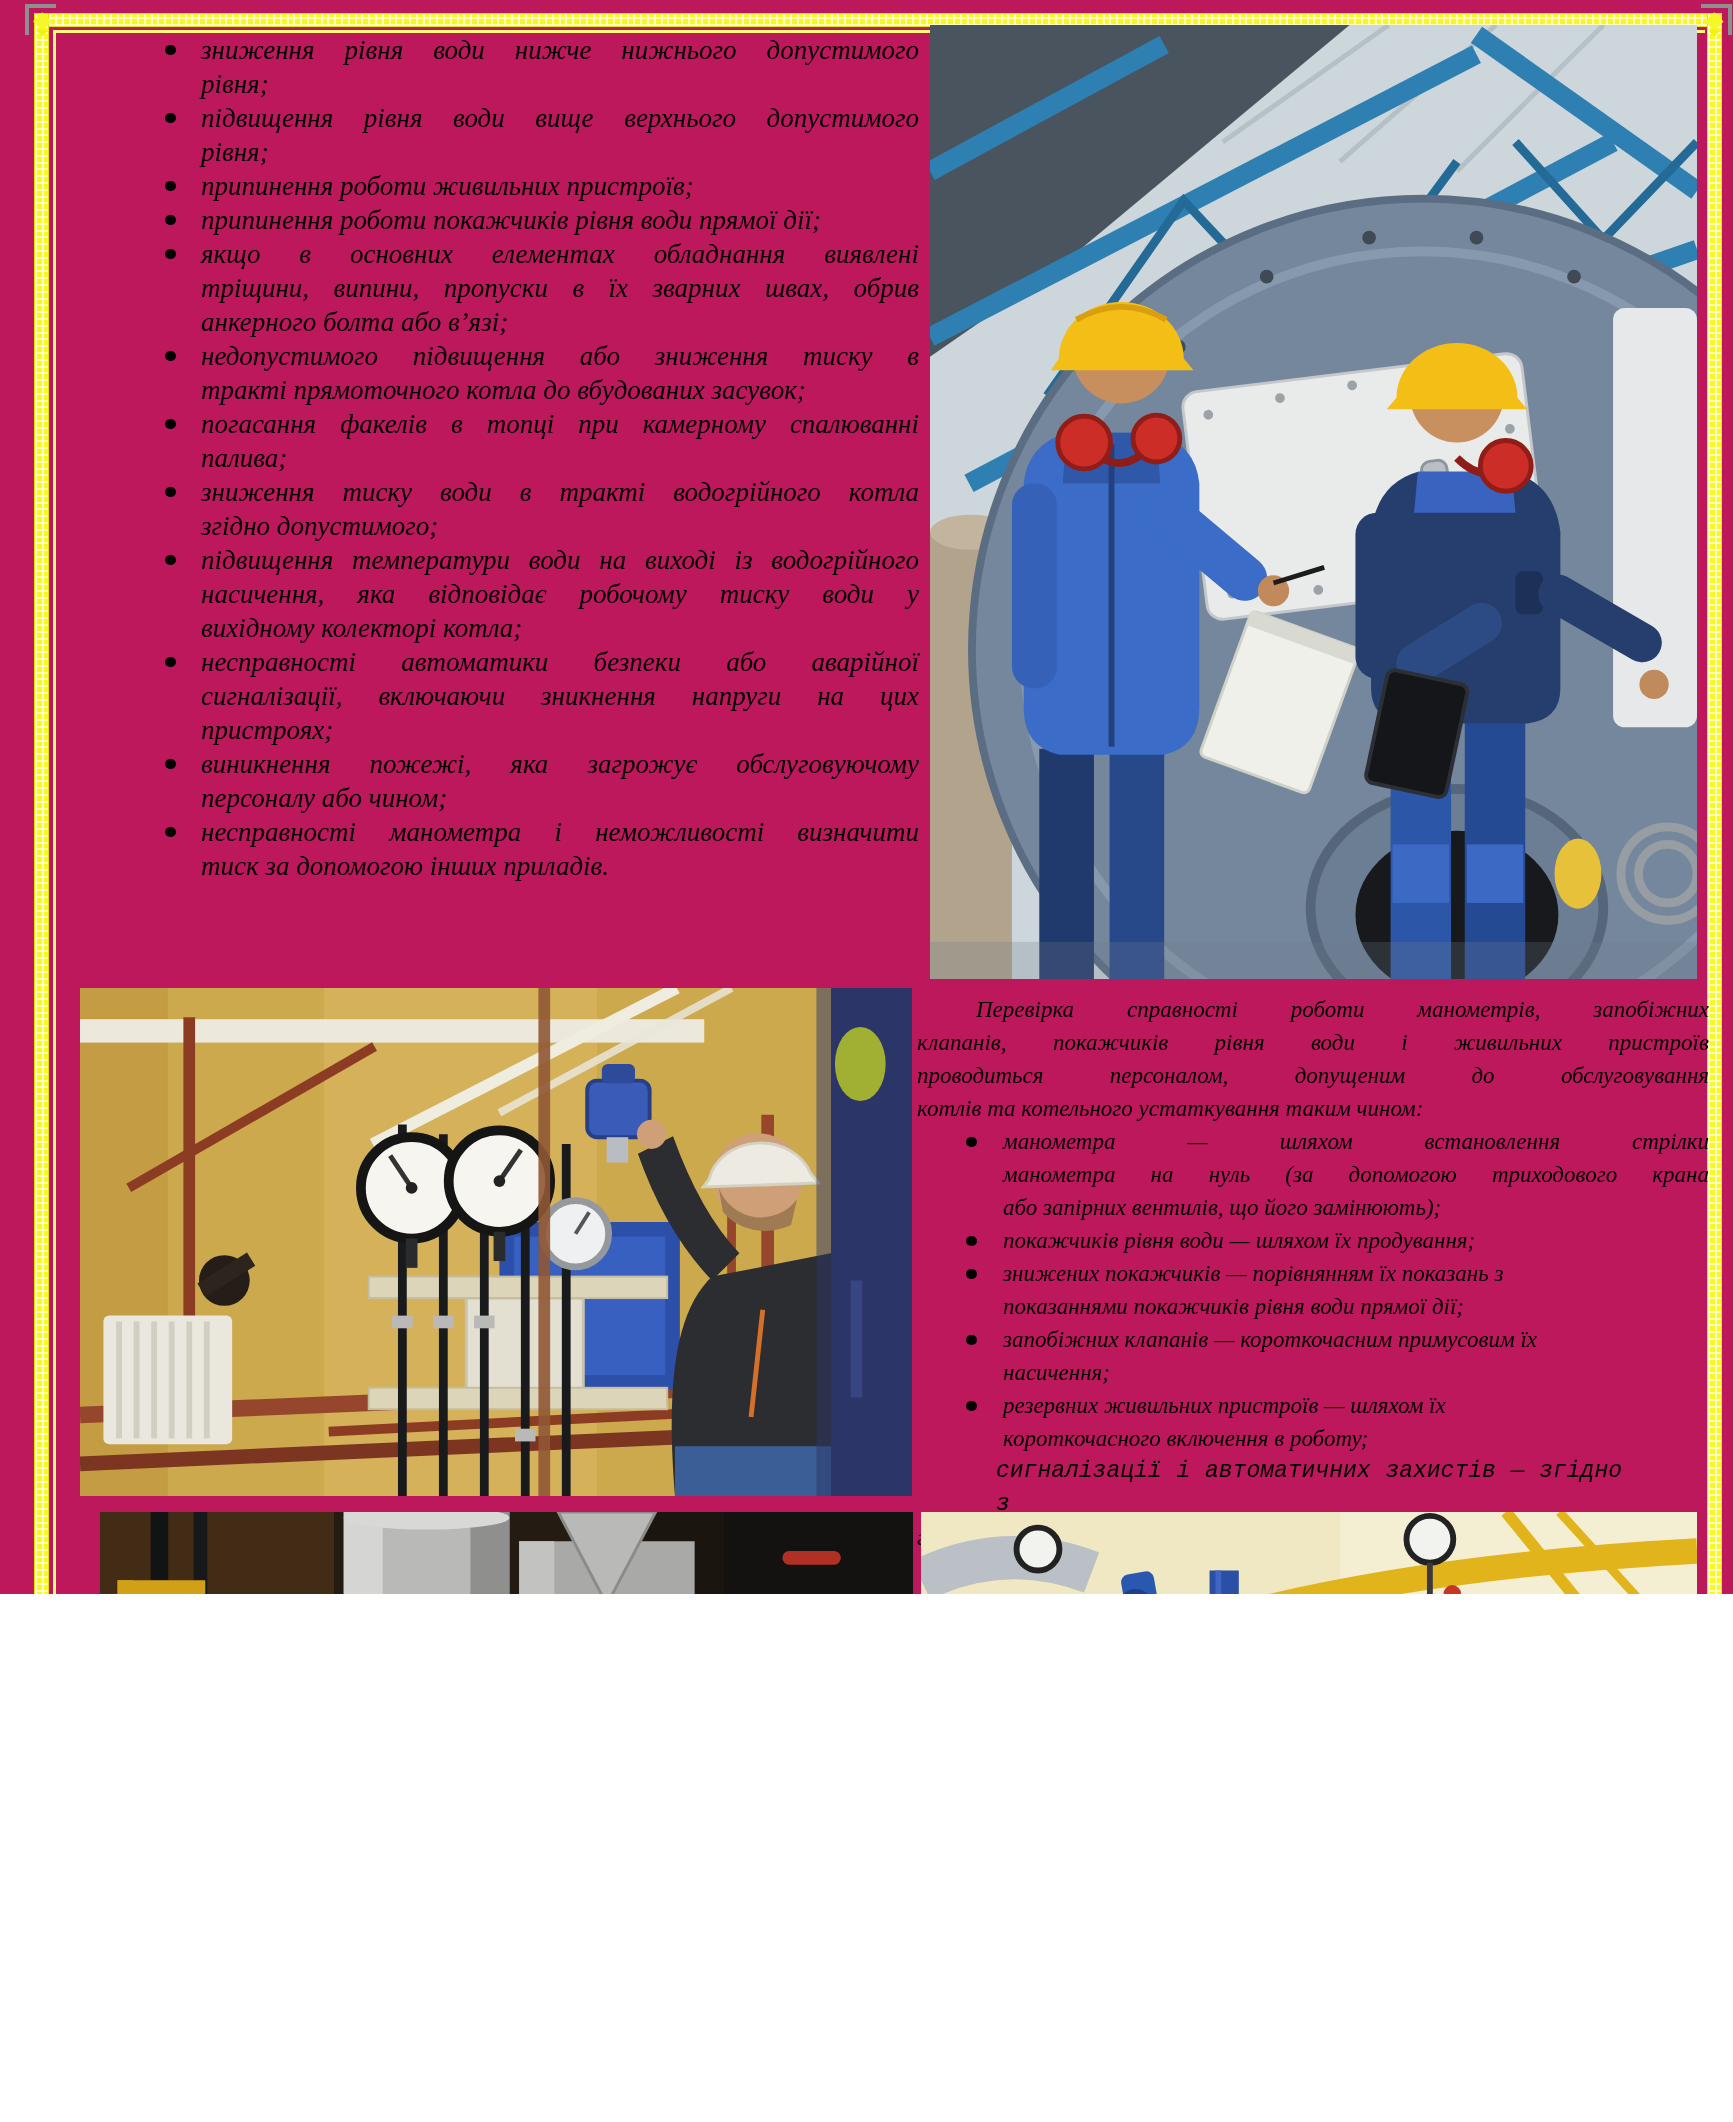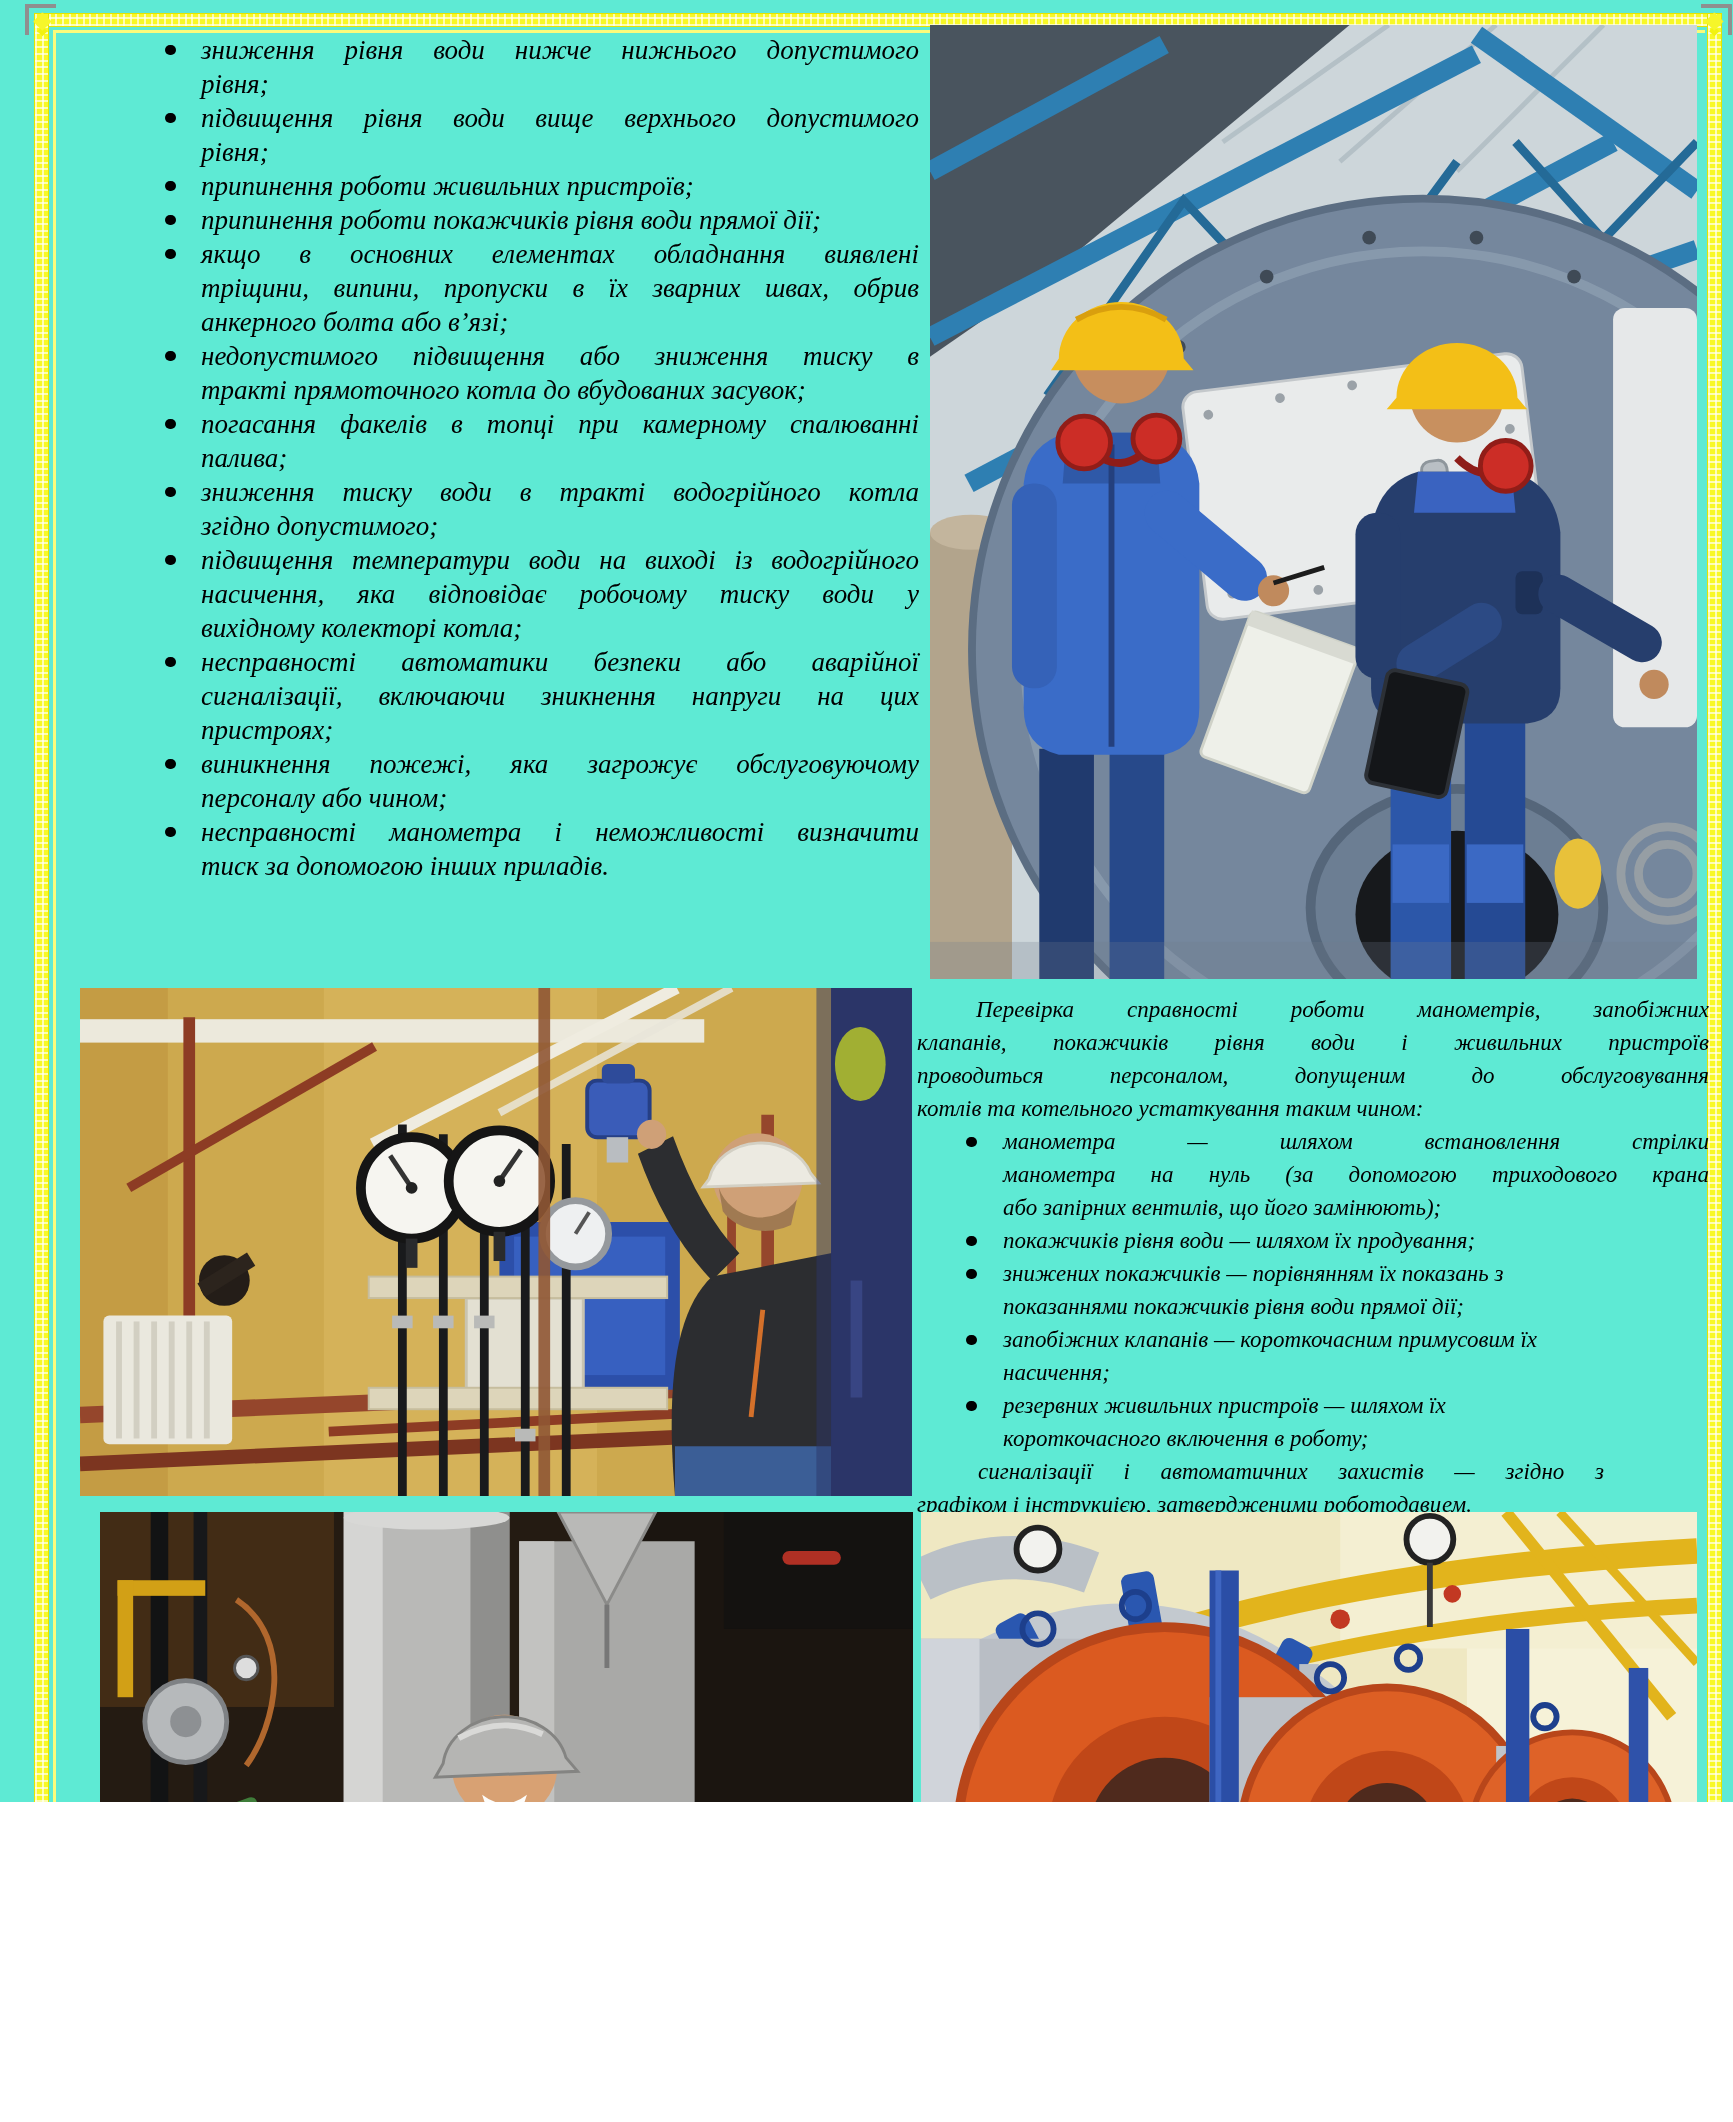--- a/index.html
+++ b/index.html
@@ -1,17 +1,17 @@
 <!DOCTYPE html>
 <html><head>
 <meta charset="utf-8">
 <style>
   html,body { margin:0; padding:0; background:#ffffff; }
   .page {
-    position:relative; width:1733px; height:1802px; background:#5eead4;
+    position:relative; width:1733px; height:1594px; background:#be185d;
     font-family:"Liberation Serif","DejaVu Serif",serif; font-style:italic; color:#000;
     overflow:hidden;
   }
   
   .band {
     position:absolute; background-color:#f8f826;
     background-image:
       repeating-linear-gradient(0deg, rgba(255,255,255,.65) 0 2px, rgba(255,255,255,0) 2px 6.8px),
       repeating-linear-gradient(90deg, rgba(255,255,255,.65) 0 2px, rgba(255,255,255,0) 2px 6.8px);
     outline:1px solid #e4e400;
@@ -38,21 +38,21 @@
   ul.list li::before {
     content:""; position:absolute; width:10.7px; height:10.7px; border-radius:50%; background:#000;
   }
   .list-left { position:absolute; left:162px; top:33px; width:757px; font-size:27px; line-height:34px; }
   .list-left li { padding-left:39px; }
   .list-left li::before { left:2.9px; top:11.7px; }
   .right-block { position:absolute; left:917px; top:993px; width:792px; font-size:23px; line-height:33px; }
   .para .ln:first-child { padding-left:59px; }
   .list-right li { padding-left:86px; }
   .list-right li::before { left:49px; top:11.7px; }
-  .closing-1 { margin-left:61px; width:626px; }
+  .closing-1 { margin-left:79px; width:626px;font-family:Liberation Mono, monospace; }
   
   .photo { position:absolute; margin:0; padding:0; overflow:hidden; }
   .photo svg { display:block; width:100%; height:100%; }
   .photo-1 { left:930px; top:25px;   width:767px; height:954px; }
   .photo-2 { left:80px;  top:988px; width:832px; height:508px; }
   .photo-3 { left:100px; top:1512px; width:813px; height:581px; }
   .photo-4 { left:921px; top:1512px; width:776px; height:581px; }
 </style>
 </head>
 <body>

